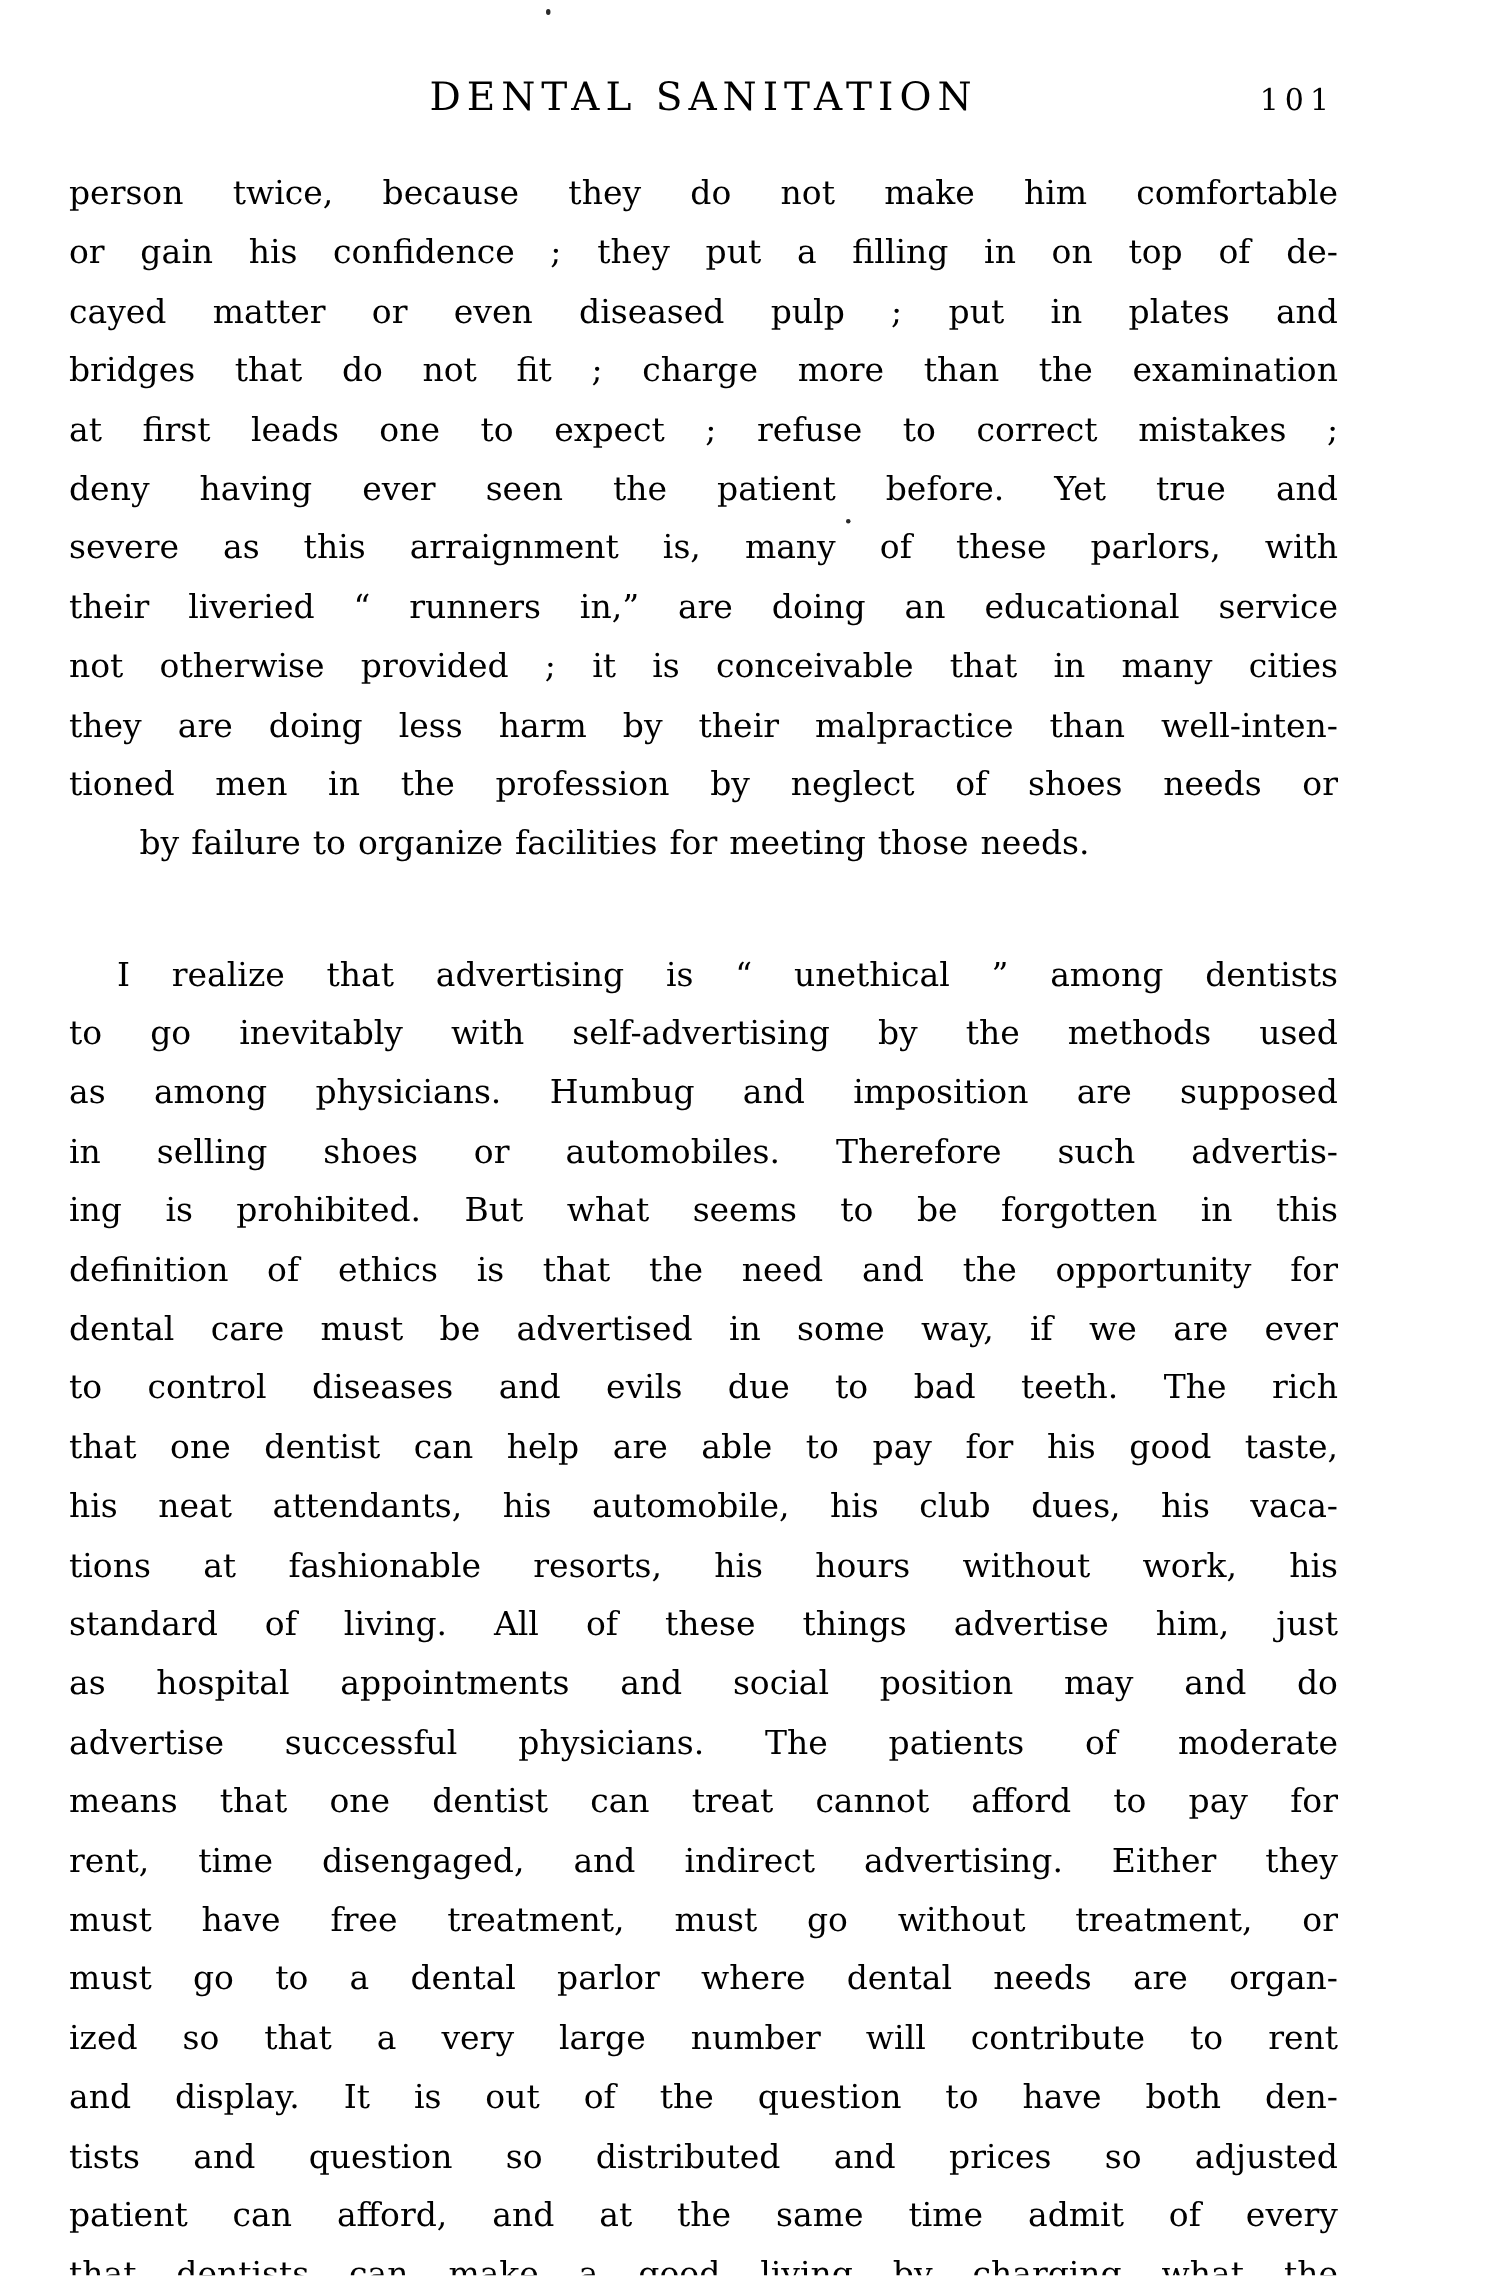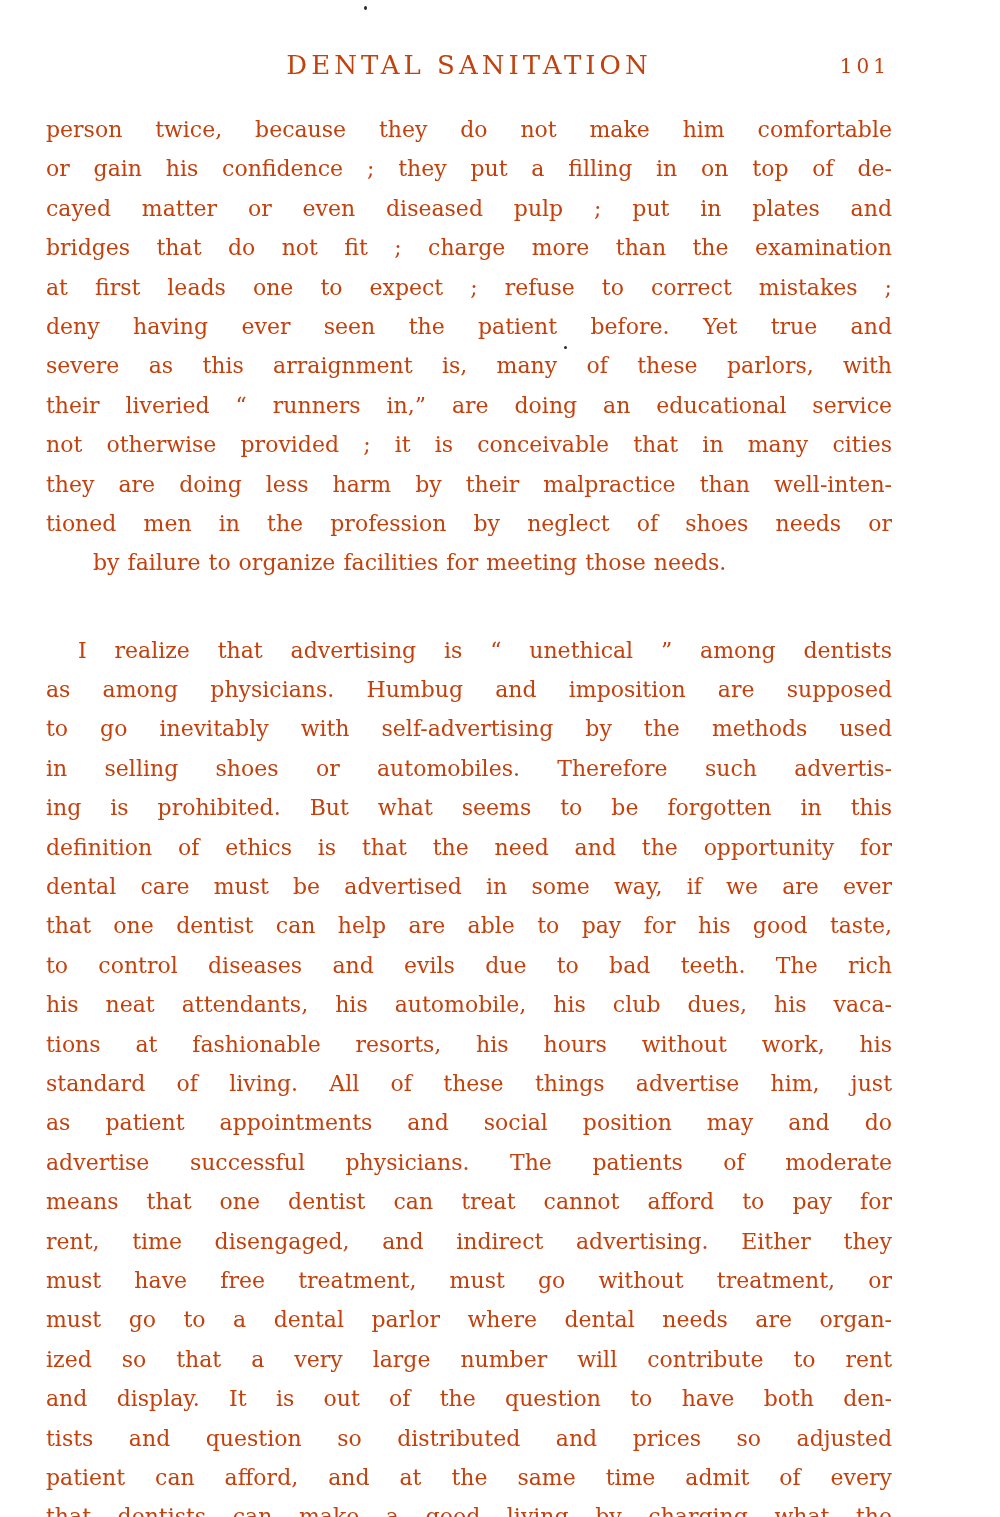--- a/index.html
+++ b/index.html
@@ -7,21 +7,21 @@
     padding: 0;
     background: #ffffff;
   }
   .page {
     position: relative;
     width: 1000px;
     height: 1517px;
     background: #ffffff;
     overflow: hidden;
     font-family: "DejaVu Serif", "Liberation Serif", serif;
-    color: #c2410c;
+    color: #000000;
   }
   .header {
     position: absolute;
     top: 50px;
     left: 46px;
     width: 846px;
     height: 36px;
   }
   .running-title {
     position: absolute;
@@ -90,32 +90,32 @@
       <div class="text-line">bridges that do not fit ; charge more than the examination</div>
       <div class="text-line">at first leads one to expect ; refuse to correct mistakes ;</div>
       <div class="text-line">deny having ever seen the patient before.  Yet true and</div>
       <div class="text-line">severe as this arraignment is, many of these parlors, with</div>
       <div class="text-line">their liveried “ runners in,” are doing an educational service</div>
       <div class="text-line">not otherwise provided ; it is conceivable that in many cities</div>
       <div class="text-line">they are doing less harm by their malpractice than well-inten-</div>
       <div class="text-line">tioned men in the profession by neglect of shoes needs or</div>
       <div class="text-line line-last">by failure to organize facilities for meeting those needs.</div>
       <div class="text-line line-indent">I realize that advertising is “ unethical ” among dentists</div>
+      <div class="text-line">to go inevitably with self-advertising by the methods used</div>
       <div class="text-line">as among physicians.  Humbug and imposition are supposed</div>
-      <div class="text-line">to go inevitably with self-advertising by the methods used</div>
       <div class="text-line">in selling shoes or automobiles.  Therefore such advertis-</div>
       <div class="text-line">ing is prohibited.  But what seems to be forgotten in this</div>
       <div class="text-line">definition of ethics is that the need and the opportunity for</div>
       <div class="text-line">dental care must be advertised in some way, if we are ever</div>
+      <div class="text-line">to control diseases and evils due to bad teeth.  The rich</div>
       <div class="text-line">that one dentist can help are able to pay for his good taste,</div>
-      <div class="text-line">to control diseases and evils due to bad teeth.  The rich</div>
       <div class="text-line">his neat attendants, his automobile, his club dues, his vaca-</div>
       <div class="text-line">tions at fashionable resorts, his hours without work, his</div>
       <div class="text-line">standard of living.  All of these things advertise him, just</div>
-      <div class="text-line">as patient appointments and social position may and do</div>
+      <div class="text-line">as hospital appointments and social position may and do</div>
       <div class="text-line">advertise successful physicians.  The patients of moderate</div>
       <div class="text-line">means that one dentist can treat cannot afford to pay for</div>
       <div class="text-line">rent, time disengaged, and indirect advertising.  Either they</div>
       <div class="text-line">must have free treatment, must go without treatment, or</div>
       <div class="text-line">must go to a dental parlor where dental needs are organ-</div>
       <div class="text-line">ized so that a very large number will contribute to rent</div>
       <div class="text-line">and display.  It is out of the question to have both den-</div>
       <div class="text-line">tists and question so distributed and prices so adjusted</div>
       <div class="text-line">patient can afford, and at the same time admit of every</div>
       <div class="text-line">that dentists can make a good living by charging what the</div>

